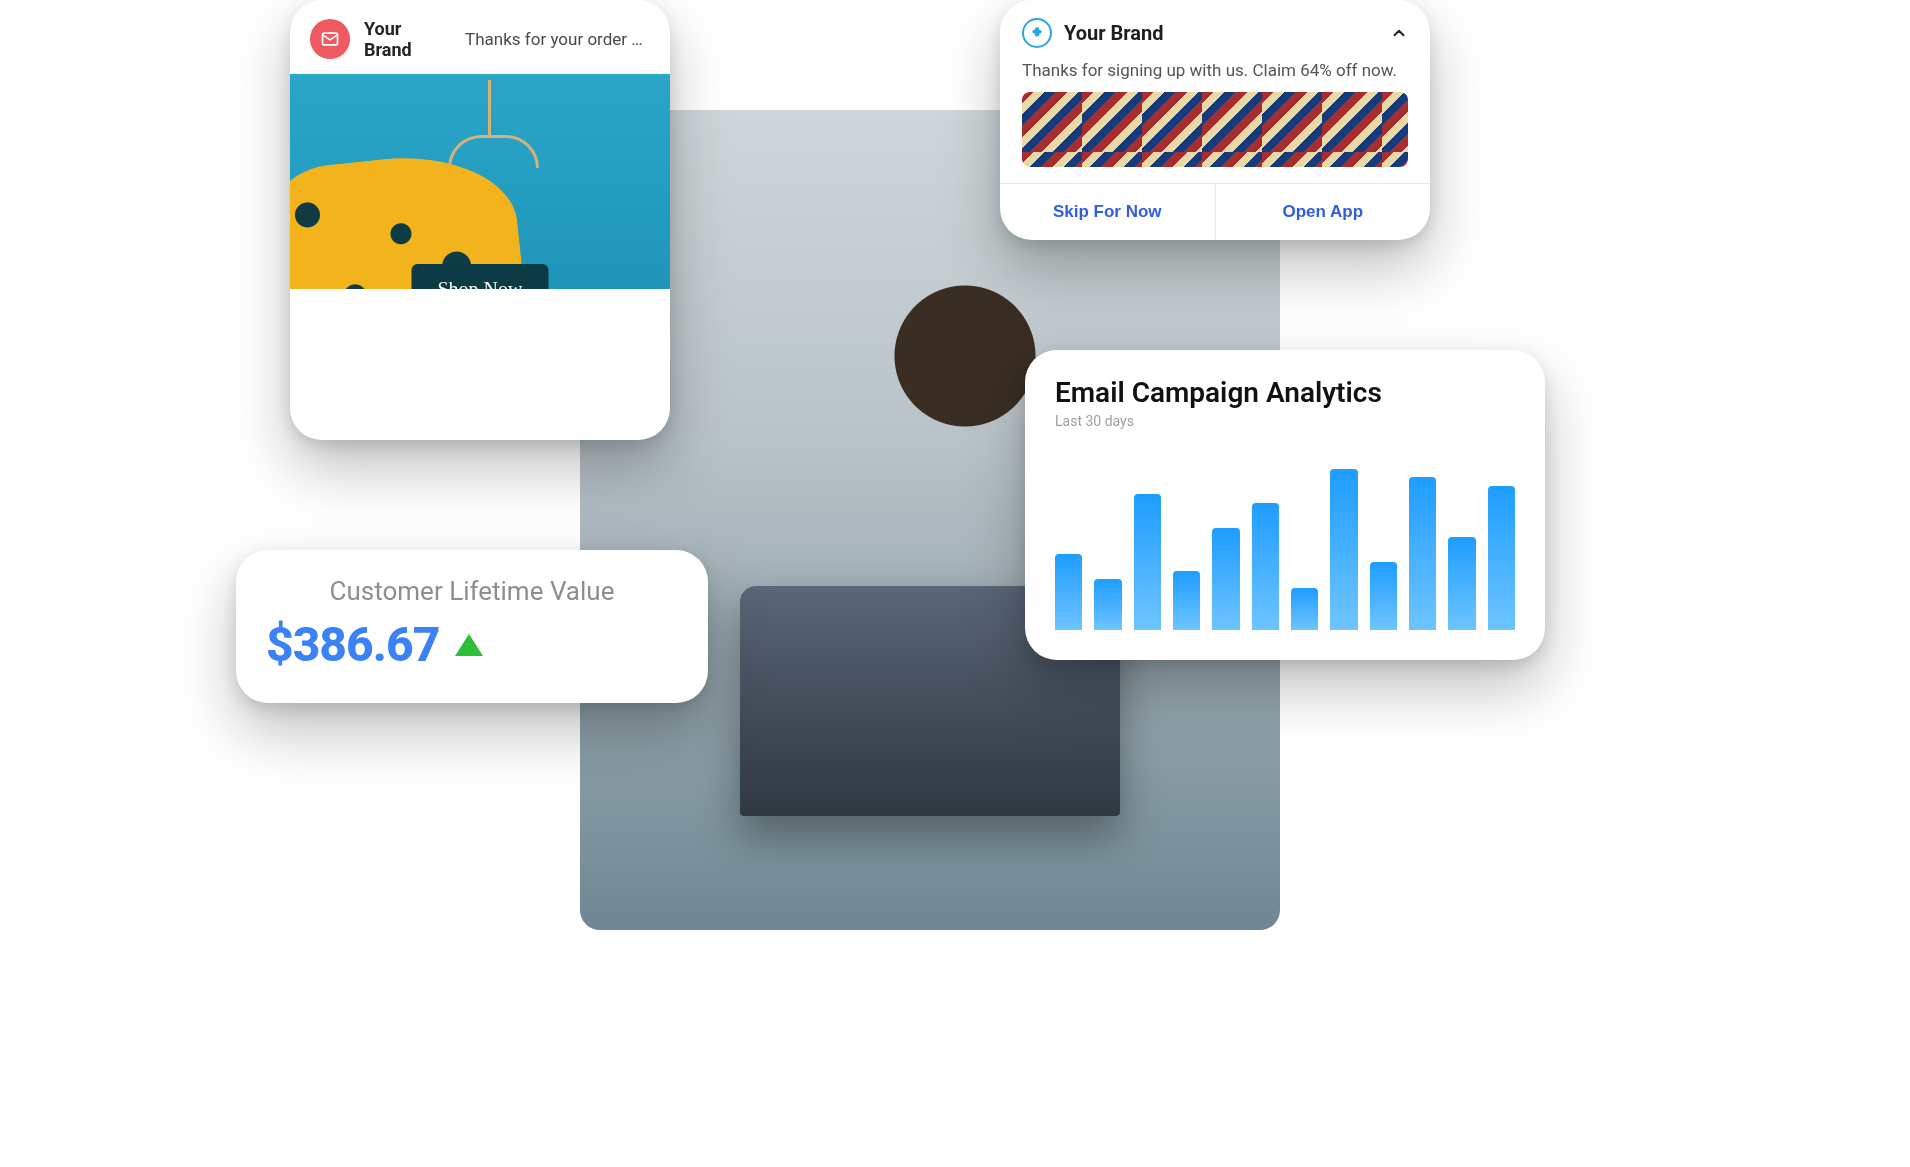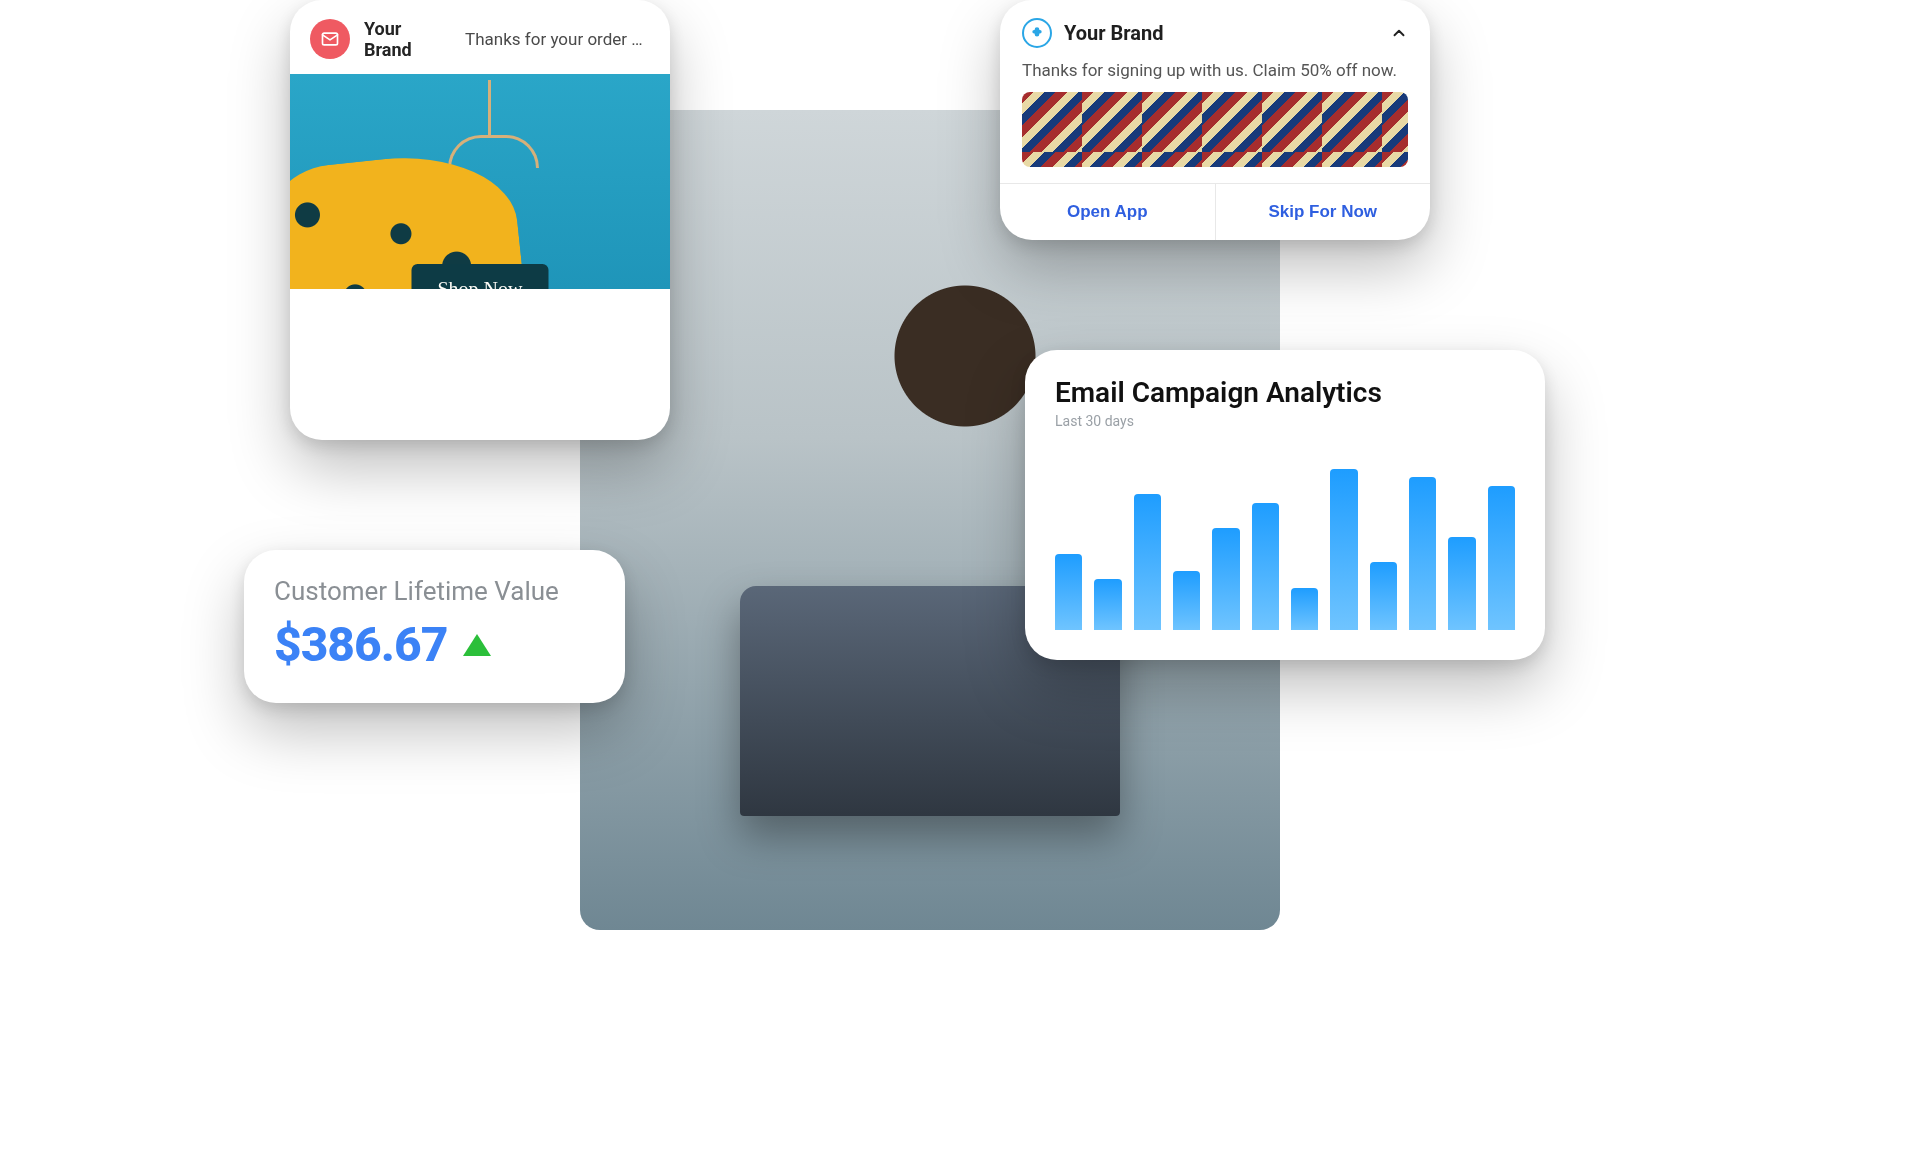--- a/index.html
+++ b/index.html
@@ -143,21 +143,21 @@
     display:flex; margin-top:16px; border-top:1px solid #e8e8e8;
   }
   .notif-actions > * {
     flex:1; text-align:center; padding:18px 0; font-size:17px; font-weight:600;
     color:#2f5fe0; background:none; border:none; cursor:pointer;
   }
   .notif-actions > *:first-child { border-right:1px solid #e8e8e8; font-weight:700; }
 
   
   .clv-card {
-    left: 44px; top: 550px; width: 381px; padding: 26px 30px 30px 30px;
+    left: 36px; top: 550px; width: 472px; padding: 26px 30px 30px 30px; text-align: center;
   }
   .clv-label { font-size:26px; color:#8a8f94; font-weight:400; }
   .clv-row { display:flex; align-items:center; gap:16px; margin-top:10px;}
   .clv-value { font-size:48px; font-weight:800; color:#3b82f6; letter-spacing:-1px;}
   .triangle-up {
     width:0; height:0;
     border-left:14px solid transparent;
     border-right:14px solid transparent;
     border-bottom:22px solid #2bbf3a;
   }
@@ -211,25 +211,25 @@
             <path d="M12 2a4 4 0 0 1 4 4v1h1a3 3 0 0 1 0 6h-1v1a4 4 0 0 1-8 0v-1H7a3 3 0 0 1 0-6h1V6a4 4 0 0 1 4-4z"></path>
           </svg>
       </div>
       <span class="notif-brand">Your Brand</span>
       <span class="chevron-up">
         <svg width="18" height="18" viewBox="0 0 24 24" fill="none" stroke="#222" stroke-width="2.5" stroke-linecap="round" stroke-linejoin="round">
             <polyline points="6 15 12 9 18 15"></polyline>
           </svg>
       </span>
     </div>
-    <div class="notif-body-text">Thanks for signing up with us. Claim 50% off now.</div>
+    <div class="notif-body-text">Thanks for signing up with us. Claim 64% off now.</div>
     <div class="notif-image"></div>
     <div class="notif-actions">
+      <button>Skip For Now</button>
       <button>Open App</button>
-      <button>Skip For Now</button>
     </div>
   </div>
 
   <div class="card clv-card">
     <div class="clv-label">Customer Lifetime Value</div>
     <div class="clv-row">
       <span class="clv-value">$386.67</span>
       <span class="triangle-up"></span>
     </div>
   </div>

